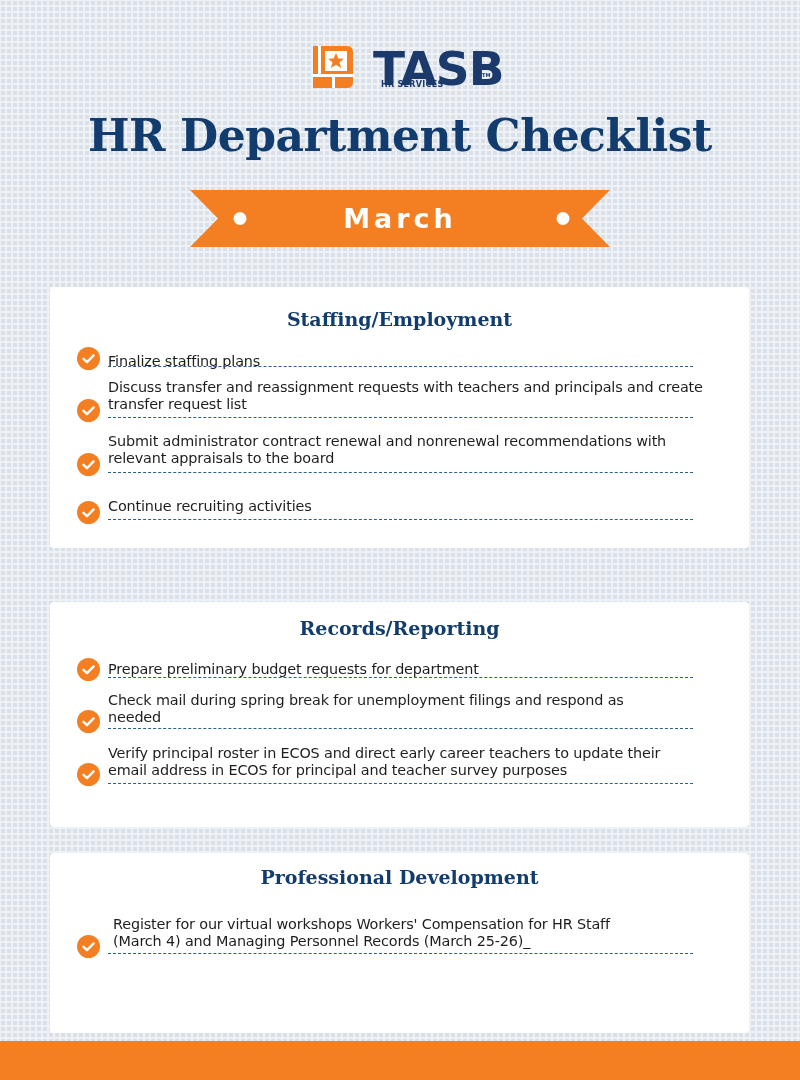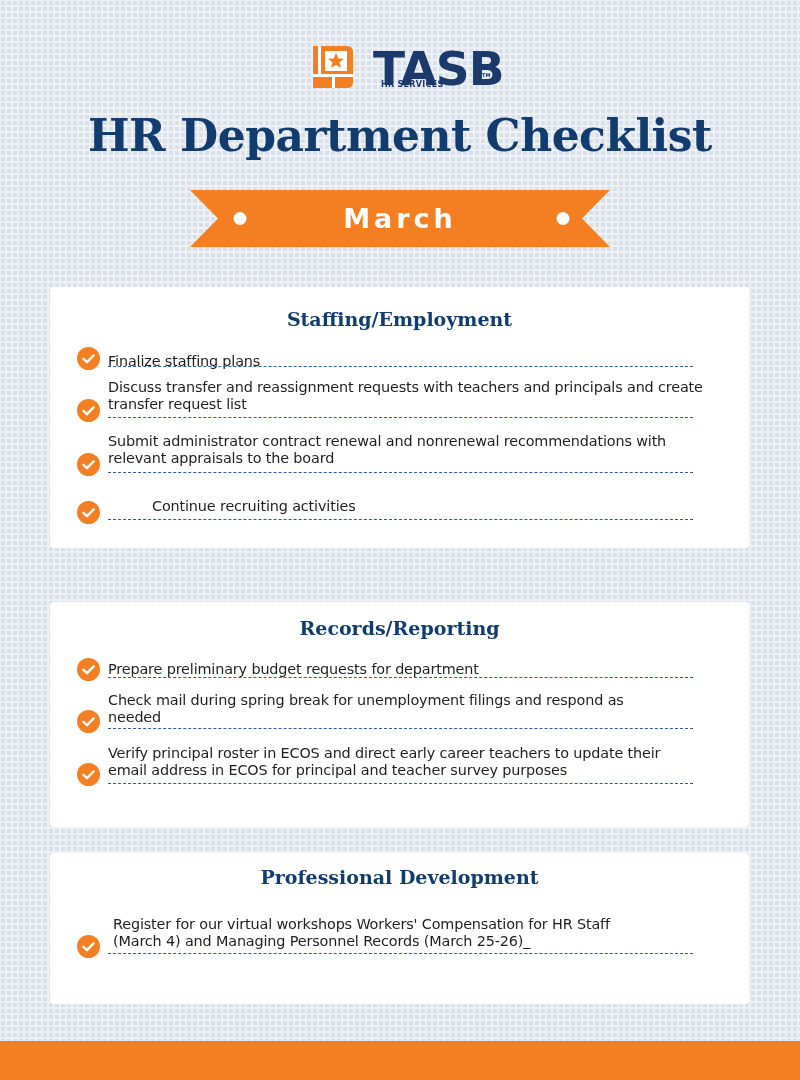--- a/index.html
+++ b/index.html
@@ -160,21 +160,21 @@
     <span class="item-text" style="top:1px; width:580px;">Submit administrator contract renewal and nonrenewal recommendations with relevant appraisals to the board</span>
     <span class="dash" style="top:40px;"></span>
   </div>
 
   <div class="item" style="top:210px;">
     <span class="check" style="top:4px;">
       <svg width="23" height="23" viewBox="0 0 23 23">
           <path d="M6.5 11.8 L10 15.2 L16.6 8.4" stroke="#fff" stroke-width="2.4" fill="none" stroke-linecap="round" stroke-linejoin="round"></path>
         </svg>
     </span>
-    <span class="item-text" style="top:1px;margin-left:44px;">Continue recruiting activities</span>
+    <span class="item-text" style="top:1px;">Continue recruiting activities</span>
     <span class="dash" style="top:22px;"></span>
   </div>
 </section>
 
 <section class="card" style="top:588px; height:225px;margin-top:14px;">
   <h2 class="card-title" style="top:15px;">Records/Reporting</h2>
 
   <div class="item" style="top:54px;">
     <span class="check" style="top:2px;">
       <svg width="23" height="23" viewBox="0 0 23 23">
@@ -199,21 +199,21 @@
     <span class="check" style="top:18px;">
       <svg width="23" height="23" viewBox="0 0 23 23">
           <path d="M6.5 11.8 L10 15.2 L16.6 8.4" stroke="#fff" stroke-width="2.4" fill="none" stroke-linecap="round" stroke-linejoin="round"></path>
         </svg>
     </span>
     <span class="item-text" style="top:0px; width:590px;">Verify principal roster in ECOS and direct early career teachers to update their email address in ECOS for principal and teacher survey purposes</span>
     <span class="dash" style="top:38px;"></span>
   </div>
 </section>
 
-<section class="card" style="top:853px; height:151px;">
+<section class="card" style="top:853px; height:180px;">
   <h2 class="card-title" style="top:13px;">Professional Development</h2>
 
   <div class="item" style="top:62px;">
     <span class="check" style="top:20px;">
       <svg width="23" height="23" viewBox="0 0 23 23">
           <path d="M6.5 11.8 L10 15.2 L16.6 8.4" stroke="#fff" stroke-width="2.4" fill="none" stroke-linecap="round" stroke-linejoin="round"></path>
         </svg>
     </span>
     <span class="item-text" style="left:63px; top:1px; width:540px;">Register for our virtual workshops Workers' Compensation for HR Staff (March 4) and Managing Personnel Records (March 25-26)_</span>
     <span class="dash" style="top:38px;"></span>

